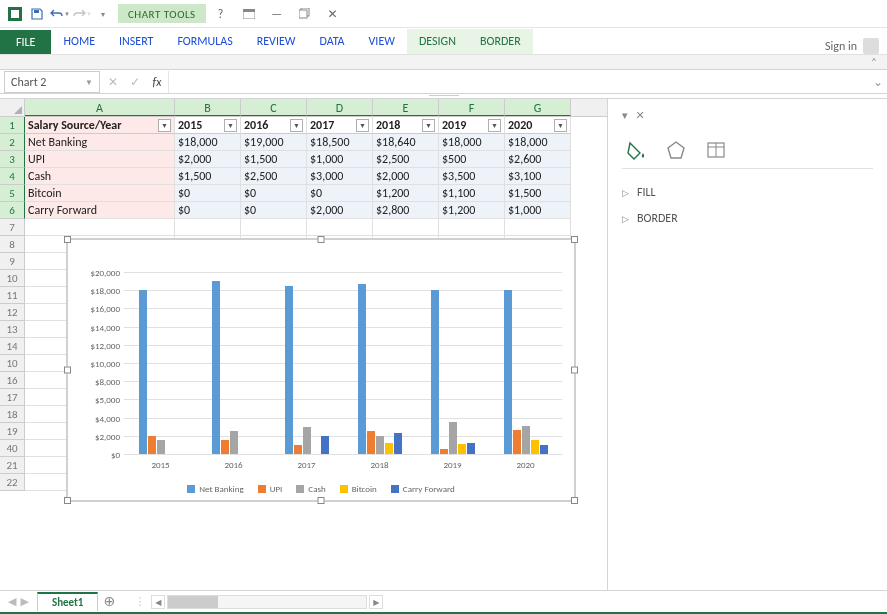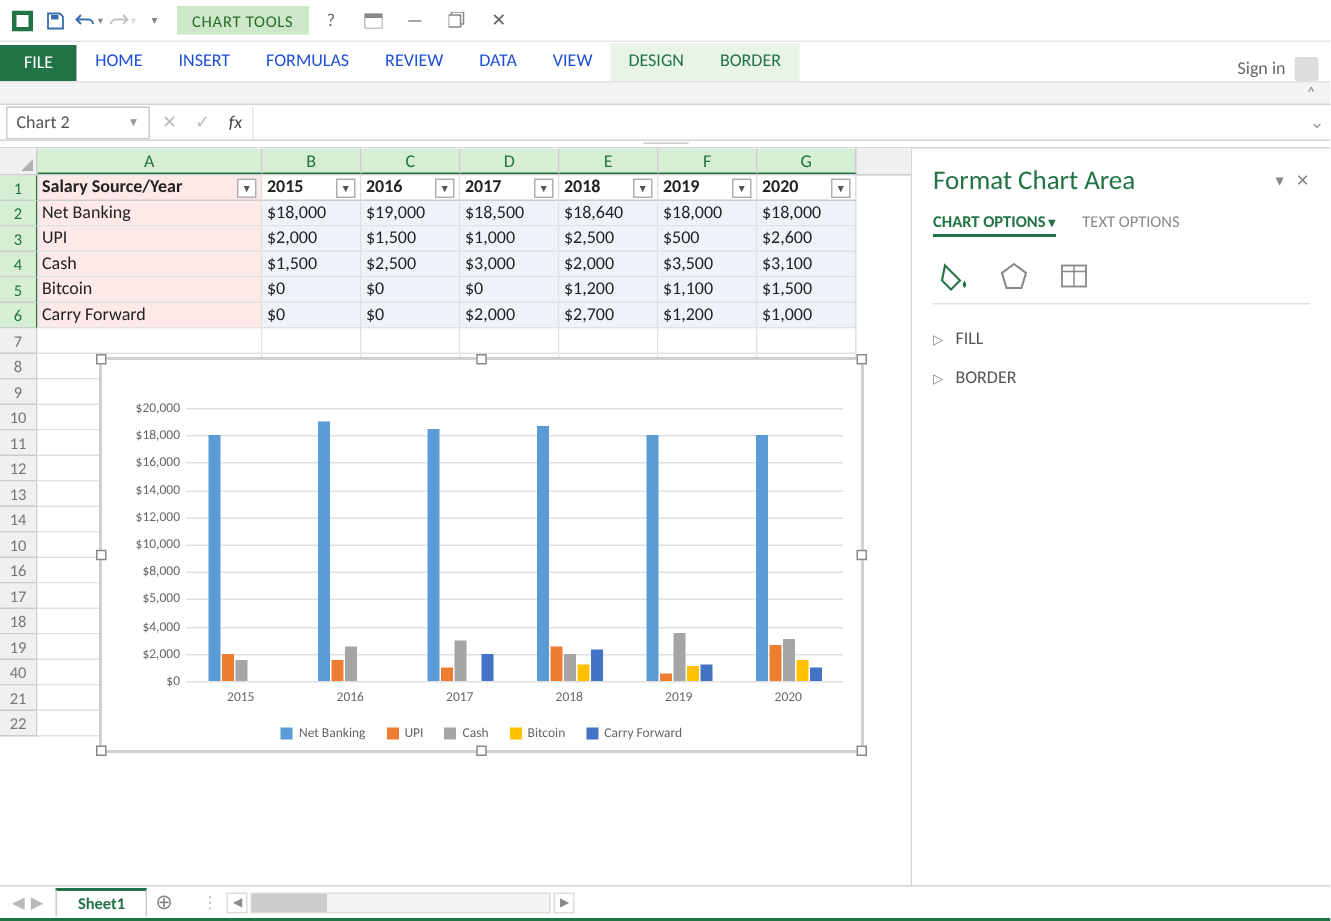--- a/index.html
+++ b/index.html
@@ -251,21 +251,21 @@
             <div class="cell data" style="width:66px">$1,200</div>
             <div class="cell data" style="width:66px">$1,100</div>
             <div class="cell data" style="width:66px">$1,500</div>
           </div>
           <div class="row">
             <div class="rh sel">6</div>
             <div class="cell rowname" style="width:150px">Carry Forward</div>
             <div class="cell data" style="width:66px">$0</div>
             <div class="cell data" style="width:66px">$0</div>
             <div class="cell data" style="width:66px">$2,000</div>
-            <div class="cell data" style="width:66px">$2,700</div>
+            <div class="cell data" style="width:66px">$2,800</div>
             <div class="cell data" style="width:66px">$1,200</div>
             <div class="cell data" style="width:66px">$1,000</div>
           </div>
           <div class="row">
             <div class="rh ">7</div>
             <div class="cell" style="width:150px"></div>
             <div class="cell" style="width:66px"></div>
             <div class="cell" style="width:66px"></div>
             <div class="cell" style="width:66px"></div>
             <div class="cell" style="width:66px"></div>
@@ -513,29 +513,24 @@
           <span><span class="sw" style="background:#ed7d31"></span>UPI</span>
           <span><span class="sw" style="background:#a5a5a5"></span>Cash</span>
           <span><span class="sw" style="background:#ffc000"></span>Bitcoin</span>
           <span><span class="sw" style="background:#4472c4"></span>Carry Forward</span>
         </div>
     </div>
   </div>
 
   <div class="format-pane">
     <div class="fp-title">
-      <span>Format Chart Area</span>
       <span class="fp-title-btns">
         <span>▾</span>
         <span>✕</span>
       </span>
-    </div>
-    <div class="fp-tabs">
-      <span class="active">CHART OPTIONS</span>
-      <span>TEXT OPTIONS</span>
     </div>
     <div class="fp-icons">
       <div class="fp-icon">
           <svg width="22" height="20">
             <path d="M5 3l10 10-6 6-6-6z" fill="none" stroke="#217346" stroke-width="1.4"></path>
             <path d="M18 13c1 2 2 3 0 5-2-2-1-3 0-5z" fill="#217346"></path>
           </svg>
         </div>
       <div class="fp-icon">
           <svg width="20" height="20">

